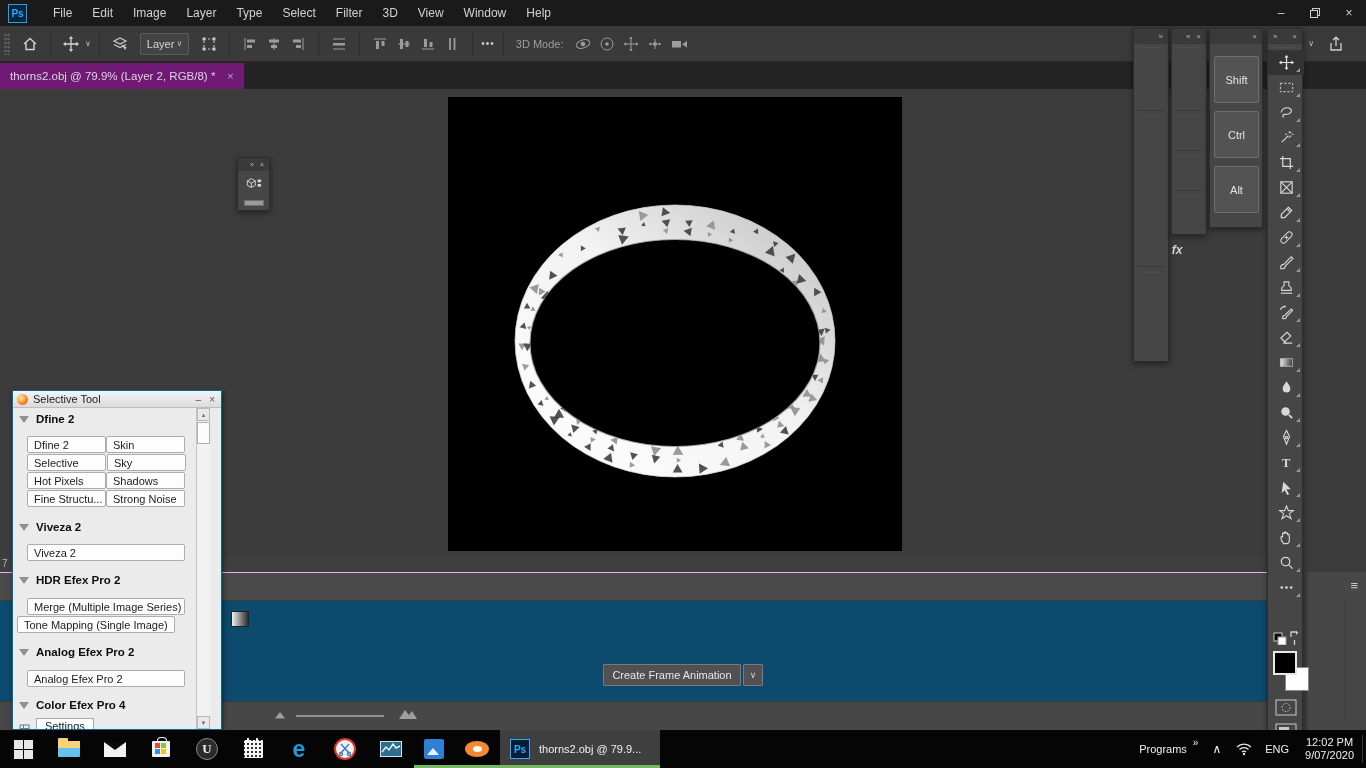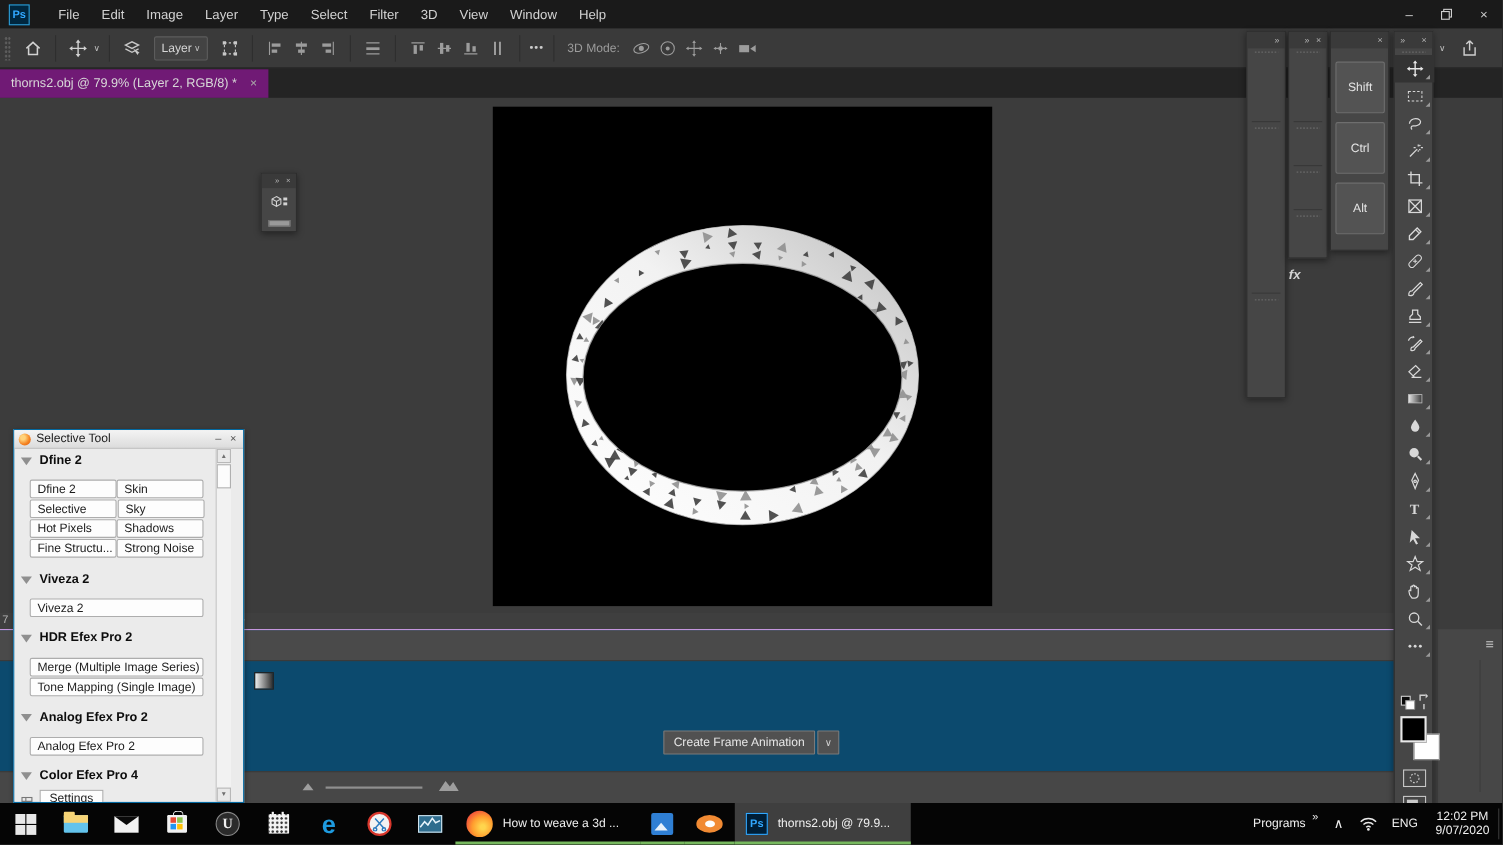--- a/index.html
+++ b/index.html
@@ -803,21 +803,21 @@
       <i class="sectri"></i>
         <b>Viveza 2</b>
     </div>
     <div class="nb" style="left:14px; top:153px; width:158px;">Viveza 2</div>
 
     <div class="sechdr" style="top:183px;">
       <i class="sectri"></i>
         <b>HDR Efex Pro 2</b>
     </div>
     <div class="nb" style="left:14px; top:207px; width:158px;">Merge (Multiple Image Series)</div>
-    <div class="nb" style="left:14px; top:225px; width:158px;">Tone Mapping (Single Image)</div>
+    <div class="nb" style="left:4px; top:225px; width:158px;">Tone Mapping (Single Image)</div>
 
     <div class="sechdr" style="top:255px;">
       <i class="sectri"></i>
         <b>Analog Efex Pro 2</b>
     </div>
     <div class="nb" style="left:14px; top:279px; width:158px;">Analog Efex Pro 2</div>
 
     <div class="sechdr" style="top:308px;">
       <i class="sectri"></i>
         <b>Color Efex Pro 4</b>
@@ -880,25 +880,20 @@
         </div>
     </div>
     <div class="tbic">
       <div class="taskmon">
           <svg width="20" height="14" viewBox="0 0 20 14">
             <path d="M1 10l4-5 3 3 4-6 3 4 4-2" fill="none" stroke="#e8f4fb" stroke-width="1.4"></path>
           </svg>
         </div>
     </div>
 
-    <div class="tbbtn" style="width:168px;">
-      <div class="firefox"></div>
-      <span class="lbl">How to weave a 3d ...</span>
-      <div class="runline" style="background:#76b85e;"></div>
-    </div>
     <div class="tbic" style="width:40px;">
       <div class="photosq"></div>
       <div class="runline" style="background:#76b85e;"></div>
     </div>
     <div class="tbic" style="width:46px;">
       <div class="blender"></div>
       <div class="runline" style="background:#76b85e;"></div>
     </div>
     <div class="tbbtn" style="width:160px; background:#3f3f3f;">
       <div class="pssq">Ps</div>

